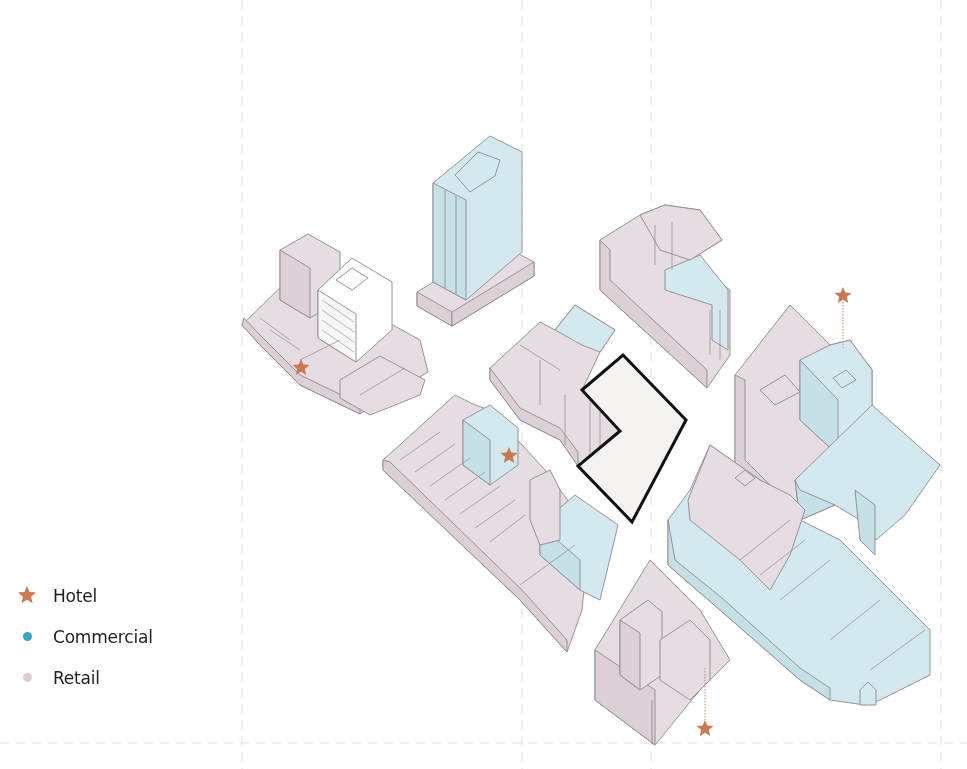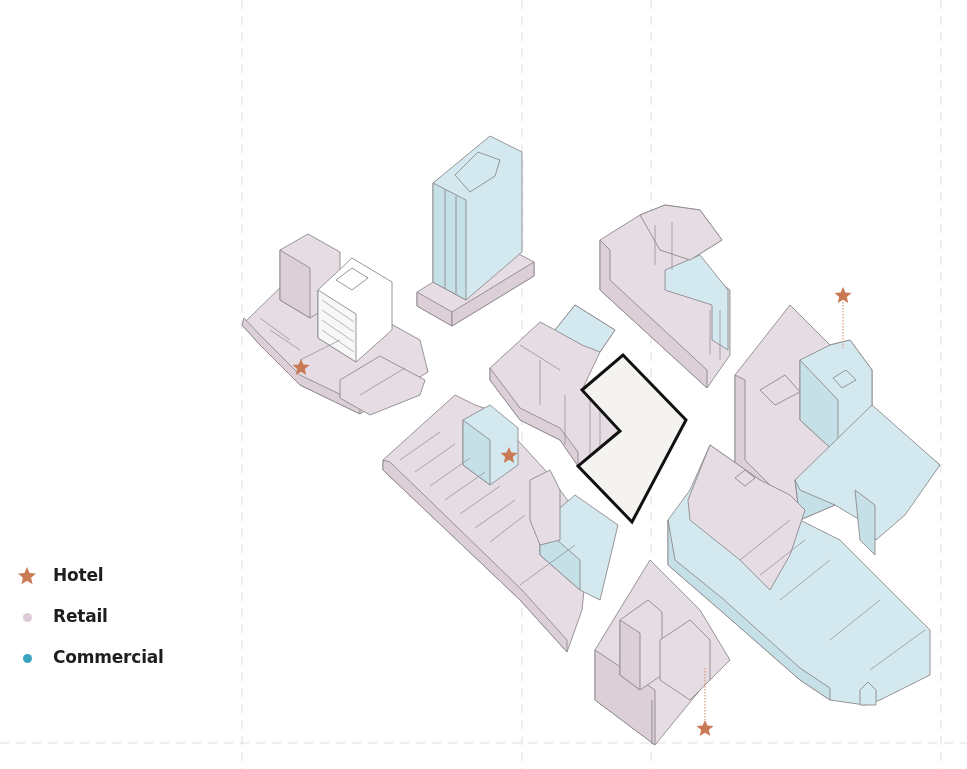--- a/index.html
+++ b/index.html
@@ -1,20 +1,20 @@
 <!DOCTYPE html>
 <html><head>
 <meta charset="utf-8">
 <style>
   html, body { margin: 0; padding: 0; background: #ffffff; }
   body { width: 967px; height: 769px; position: relative; overflow: hidden; font-family: "DejaVu Sans", sans-serif; }
   .stage { position: absolute; left: 0; top: 0; width: 967px; height: 769px; }
   svg.map { position: absolute; left: 0; top: 0; }
   .legend { position: absolute; left: 16px; top: 565px; }
-  .legend-item { display: flex; align-items: flex-start; height: 41px; font-weight: bold; }
+  .legend-item { display: flex; align-items: flex-end; height: 41px; }
   .legend-marker { width: 22px; height: 22px; display: flex; align-items: center; justify-content: center; margin-right: 15px; }
   .dot { width: 9px; height: 9px; border-radius: 50%; }
   .legend-label { font-size: 17px; color: #1e1e1e; letter-spacing: -0.2px; }
 </style>
 </head>
 <body>
 
 <div class="stage">
 
   <svg class="map" width="967" height="769" viewBox="0 0 967 769">
@@ -167,25 +167,25 @@
     <div class="legend-item">
       <span class="legend-marker">
         <svg width="20" height="20" viewBox="0 0 20 20">
             <polygon points="10,1 12.6,7.1 19,7.6 14.1,11.8 15.6,18.2 10,14.8 4.4,18.2 5.9,11.8 1,7.6 7.4,7.1" fill="#c97a55"></polygon>
           </svg>
       </span>
       <span class="legend-label">Hotel</span>
     </div>
     <div class="legend-item">
       <span class="legend-marker">
+        <span class="dot" style="background:#3aa3bf"></span>
+      </span>
+      <span class="legend-label">Commercial</span>
+    </div>
+    <div class="legend-item">
+      <span class="legend-marker">
         <span class="dot" style="background:#dccad6"></span>
       </span>
       <span class="legend-label">Retail</span>
-    </div>
-    <div class="legend-item">
-      <span class="legend-marker">
-        <span class="dot" style="background:#3aa3bf"></span>
-      </span>
-      <span class="legend-label">Commercial</span>
     </div>
   </div>
 
 </div>
 
 </body></html>

